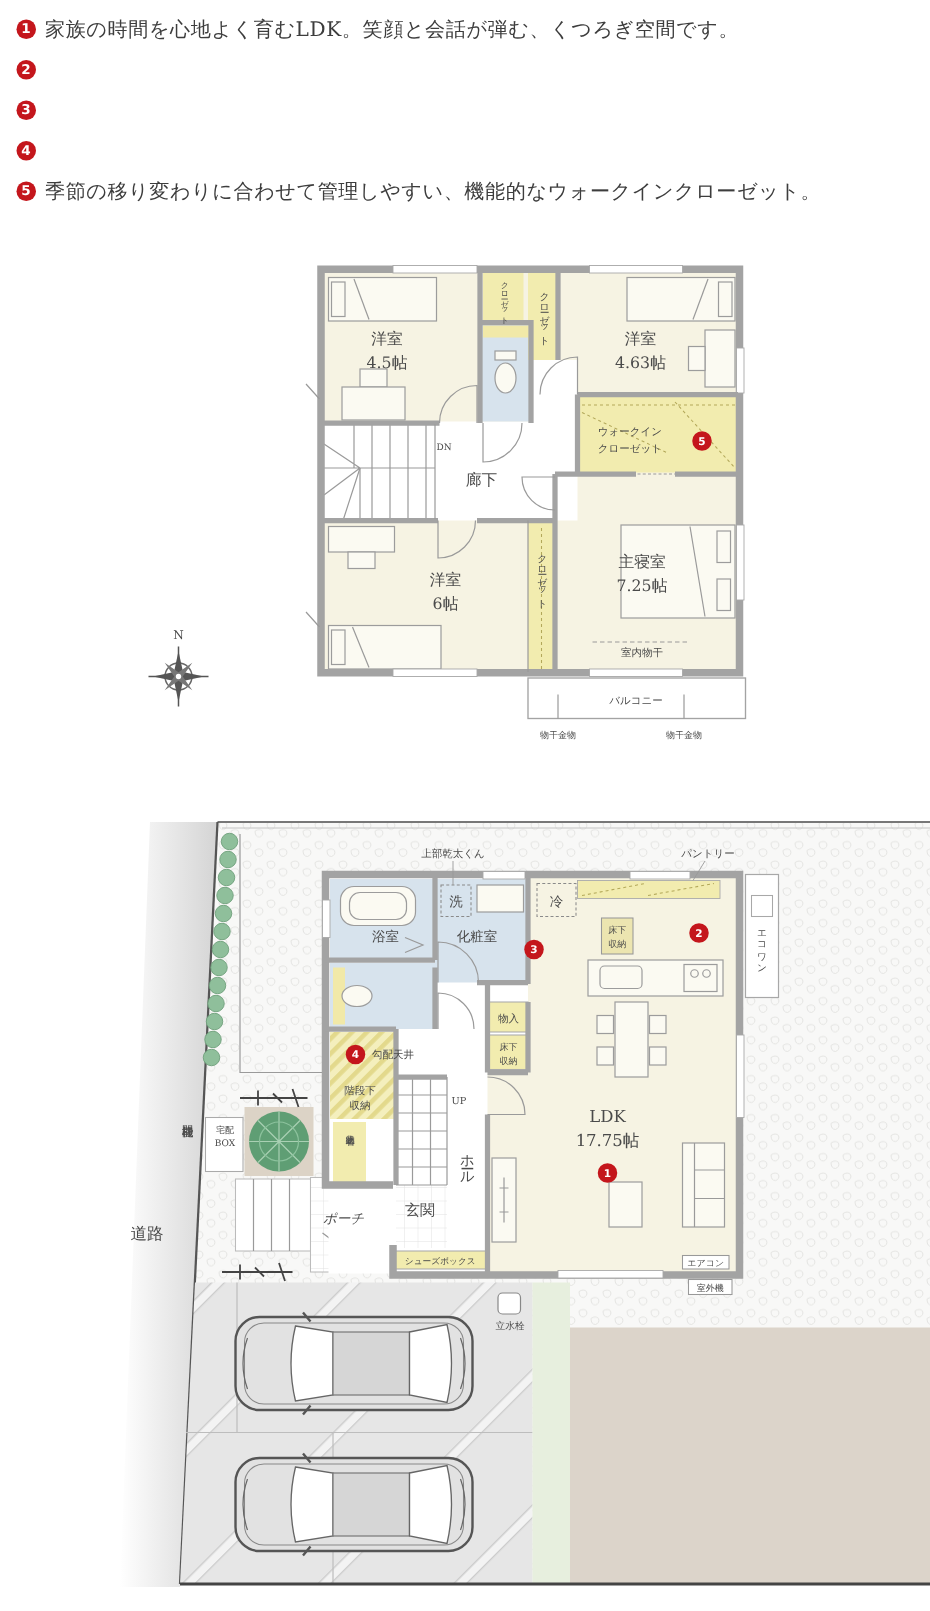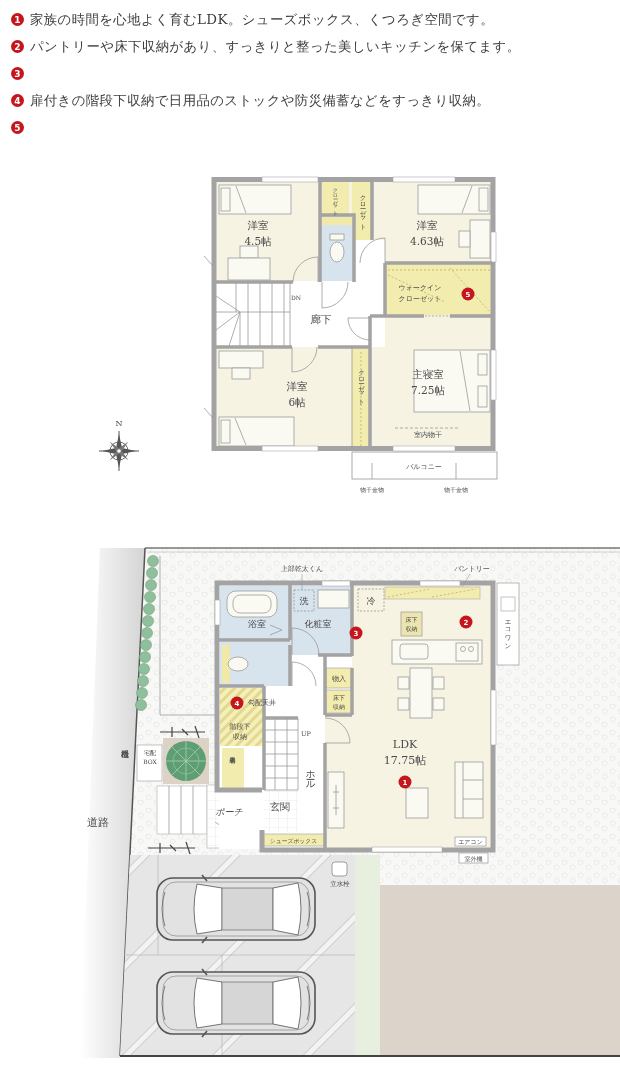--- a/index.html
+++ b/index.html
@@ -346,29 +346,28 @@
     <g>
       <circle class="mk" cx="237" cy="703" r="6.5"></circle>
       <text class="mkt" x="237" y="705.5">4</text>
     </g>
   </g>
 </svg>
 
 <ol class="features">
   <li class="feature">
     <span class="num">1</span>
-    <span>家族の時間を心地よく育むLDK。シューズボックス、くつろぎ空間です。</span>
+    <span>家族の時間を心地よく育むLDK。笑顔と会話が弾む、くつろぎ空間です。</span>
   </li>
   <li class="feature">
     <span class="num">2</span>
-    <span>パントリーや床下収納があり、すっきりと整った美しいキッチンを保てます。</span>
   </li>
   <li class="feature">
     <span class="num">3</span>
   </li>
   <li class="feature">
     <span class="num">4</span>
-    <span>扉付きの階段下収納で日用品のストックや防災備蓄などをすっきり収納。</span>
   </li>
   <li class="feature">
     <span class="num">5</span>
+    <span>季節の移り変わりに合わせて管理しやすい、機能的なウォークインクローゼット。</span>
   </li>
 </ol>
 
 </body></html>

